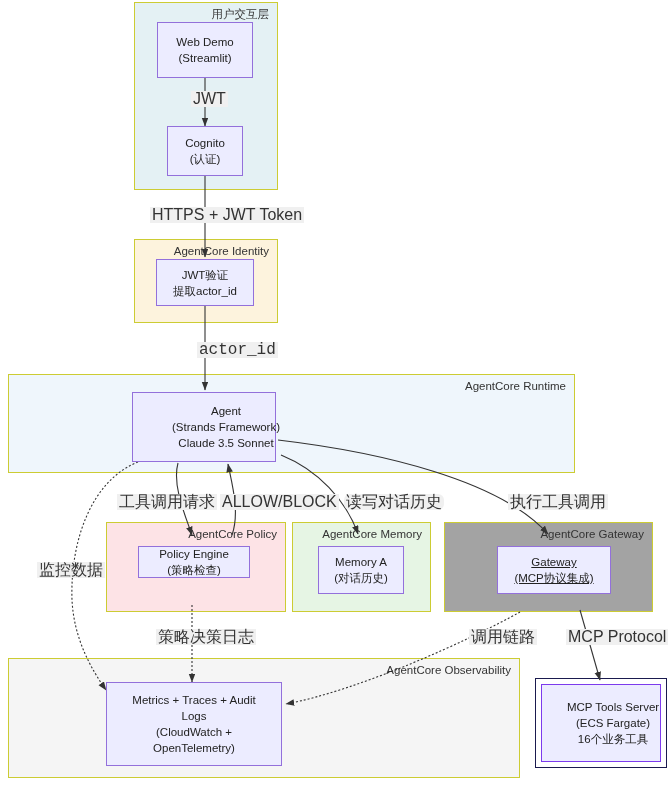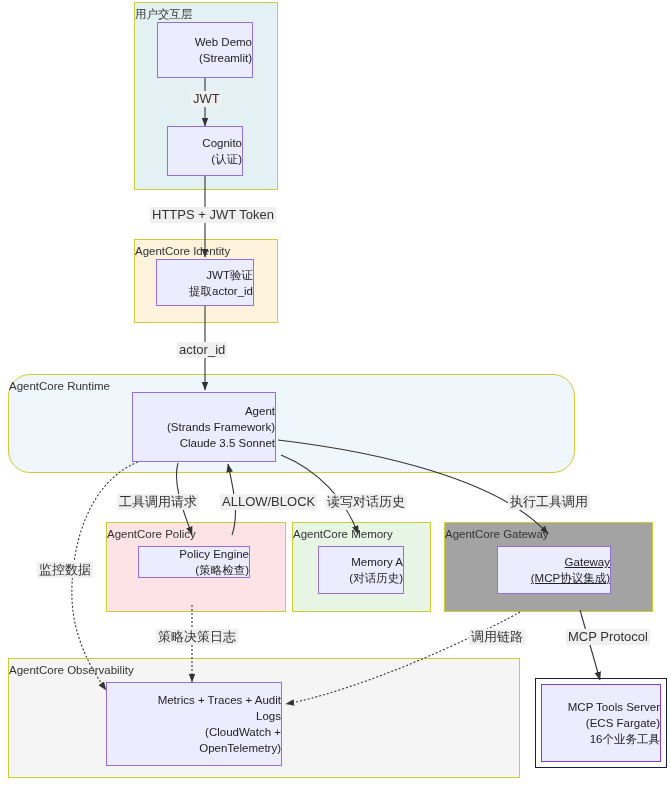--- a/index.html
+++ b/index.html
@@ -1,44 +1,44 @@
 <!DOCTYPE html>
 <html><head>
 <meta charset="utf-8">
 <style>
   html,body{margin:0;padding:0;background:#ffffff;}
   body{font-family:"Liberation Sans","DejaVu Sans",sans-serif;}
   #canvas{position:relative;width:671px;height:785px;overflow:hidden;background:#ffffff;}
   svg#edges{position:absolute;left:0;top:0;width:671px;height:785px;pointer-events:none;}
 
   .group{position:absolute;border:1px solid #cccc33;box-sizing:border-box;}
-  .group-title{position:absolute;left:0;right:8px;top:4px;text-align:left;font-size:11.5px;color:#333333;line-height:14px;}
+  .group-title{position:absolute;left:0;right:8px;top:4px;text-align:right;font-size:11.5px;color:#333333;line-height:14px;}
 
   .node{position:absolute;box-sizing:border-box;border:1px solid #9370db;background:#ececff;
-        display:flex;flex-direction:column;align-items:flex-end;justify-content:center;
+        display:flex;flex-direction:column;align-items:center;justify-content:center;
         font-size:11.5px;color:#222222;line-height:16px;text-align:center;}
   .node .ln{display:block;white-space:nowrap;}
 
-  .elabel{position:absolute;background:#f0f0f0;color:#333333;font-size:13px;line-height:14px;
+  .elabel{position:absolute;background:#f0f0f0;color:#333333;font-size:16px;line-height:14px;
           padding:1px 2px;white-space:nowrap;box-sizing:border-box;}
 </style>
 </head>
 <body>
 
 <div id="canvas">
 
   <div class="group" style="left:134px;top:2px;width:144px;height:188px;background:#e4f1f4;">
     <div class="group-title">用户交互层</div>
   </div>
 
   <div class="group" style="left:134px;top:239px;width:144px;height:84px;background:#fdf3dd;">
     <div class="group-title">AgentCore Identity</div>
   </div>
 
-  <div class="group" style="left:8px;top:374px;width:567px;height:99px;background:#eff6fc;border-radius:22px;">
+  <div class="group" style="left:8px;top:374px;width:567px;height:99px;background:#eff6fc;">
     <div class="group-title">AgentCore Runtime</div>
   </div>
 
   <div class="group" style="left:106px;top:522px;width:180px;height:90px;background:#fde3e6;">
     <div class="group-title">AgentCore Policy</div>
   </div>
 
   <div class="group" style="left:292px;top:522px;width:139px;height:90px;background:#e6f5e4;">
     <div class="group-title">AgentCore Memory</div>
   </div>
@@ -134,27 +134,27 @@
   <div class="node" style="left:541px;top:684px;width:120px;height:78px;border-color:#7c3aed;padding-left:24px;">
     <span class="ln">MCP Tools Server</span>
     <span class="ln">(ECS Fargate)</span>
     <span class="ln">16个业务工具</span>
   </div>
 
   <div class="elabel" style="left:191px;top:91px;">JWT</div>
 
   <div class="elabel" style="left:150px;top:207px;">HTTPS + JWT Token</div>
 
-  <div class="elabel" style="left:177px;top:342px;">actor_id</div>
+  <div class="elabel" style="left:197px;top:342px;font-family:Liberation Mono, monospace;">actor_id</div>
 
   <div class="elabel" style="left:117px;top:494px;">工具调用请求</div>
 
   <div class="elabel" style="left:196px;top:494px;margin-left:24px;">ALLOW/BLOCK</div>
 
-  <div class="elabel" style="left:325px;top:494px;border-radius:6px;">读写对话历史</div>
+  <div class="elabel" style="left:344px;top:494px;border-radius:6px;">读写对话历史</div>
 
   <div class="elabel" style="left:508px;top:494px;">执行工具调用</div>
 
   <div class="elabel" style="left:37px;top:562px;">监控数据</div>
 
   <div class="elabel" style="left:156px;top:629px;">策略决策日志</div>
 
   <div class="elabel" style="left:469px;top:629px;">调用链路</div>
 
   <div class="elabel" style="left:566px;top:629px;">MCP Protocol</div>

